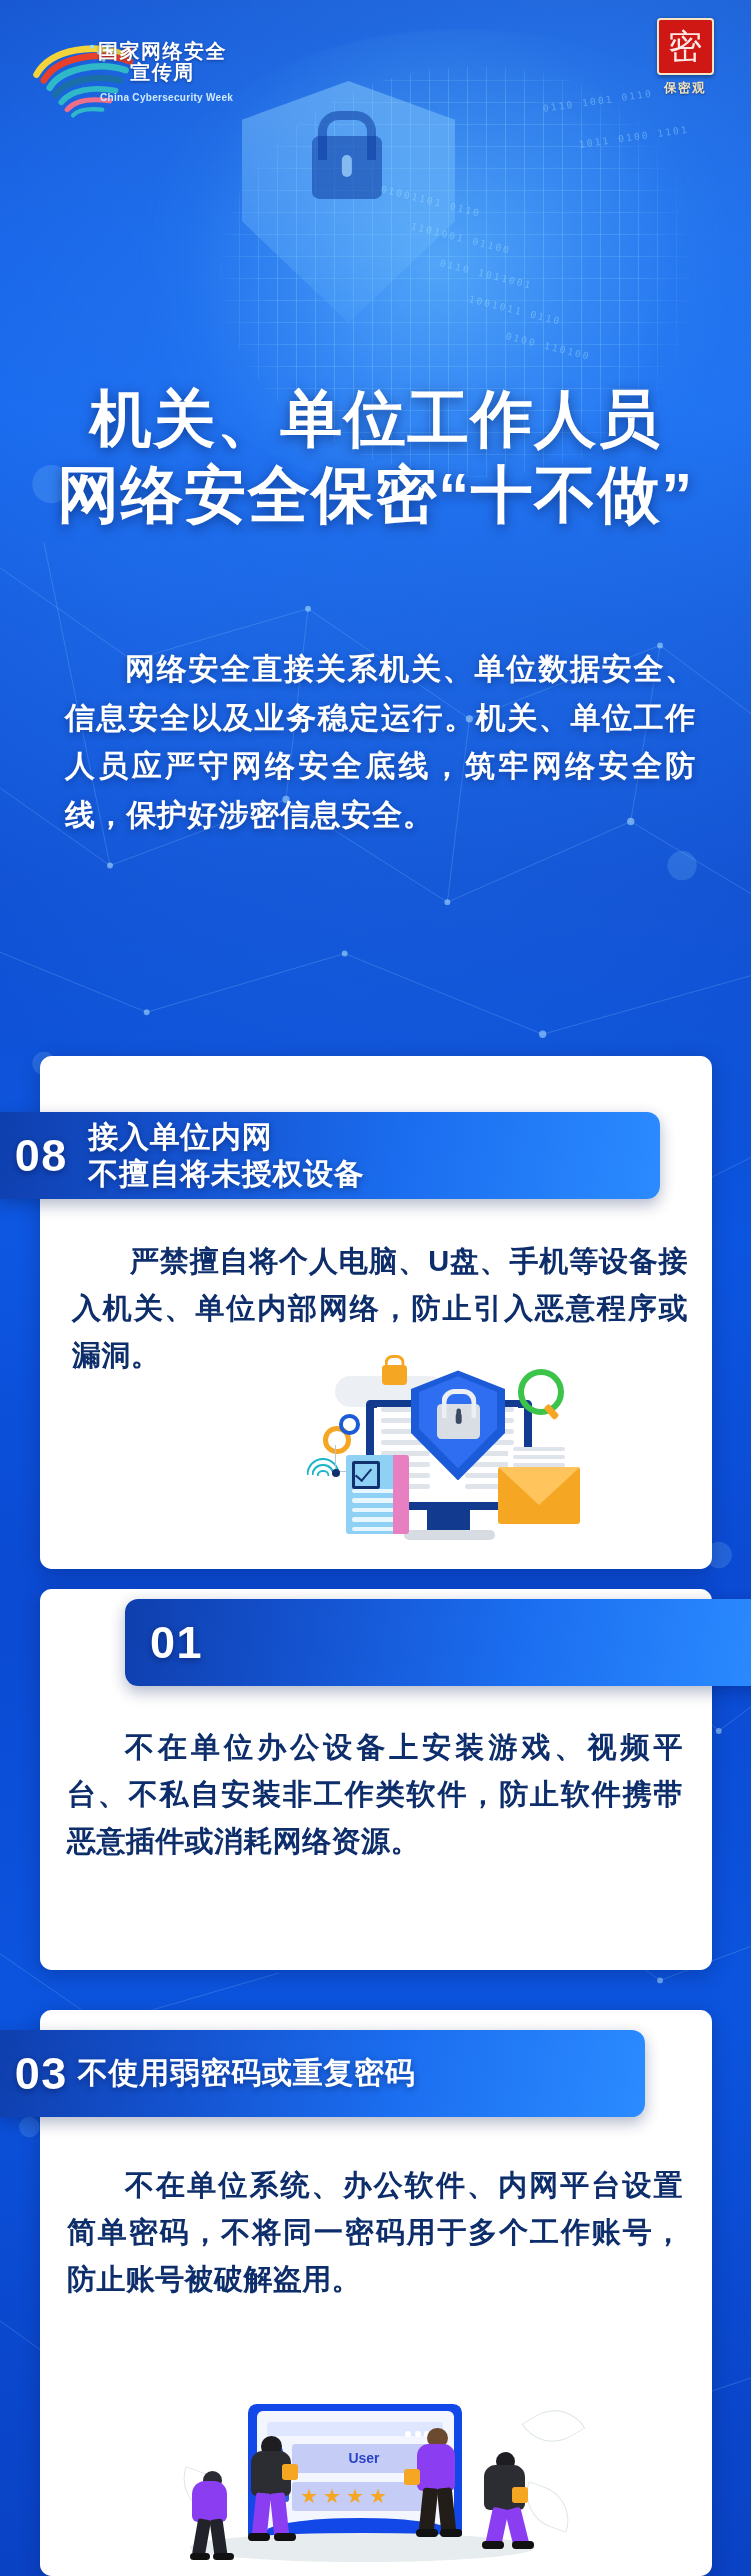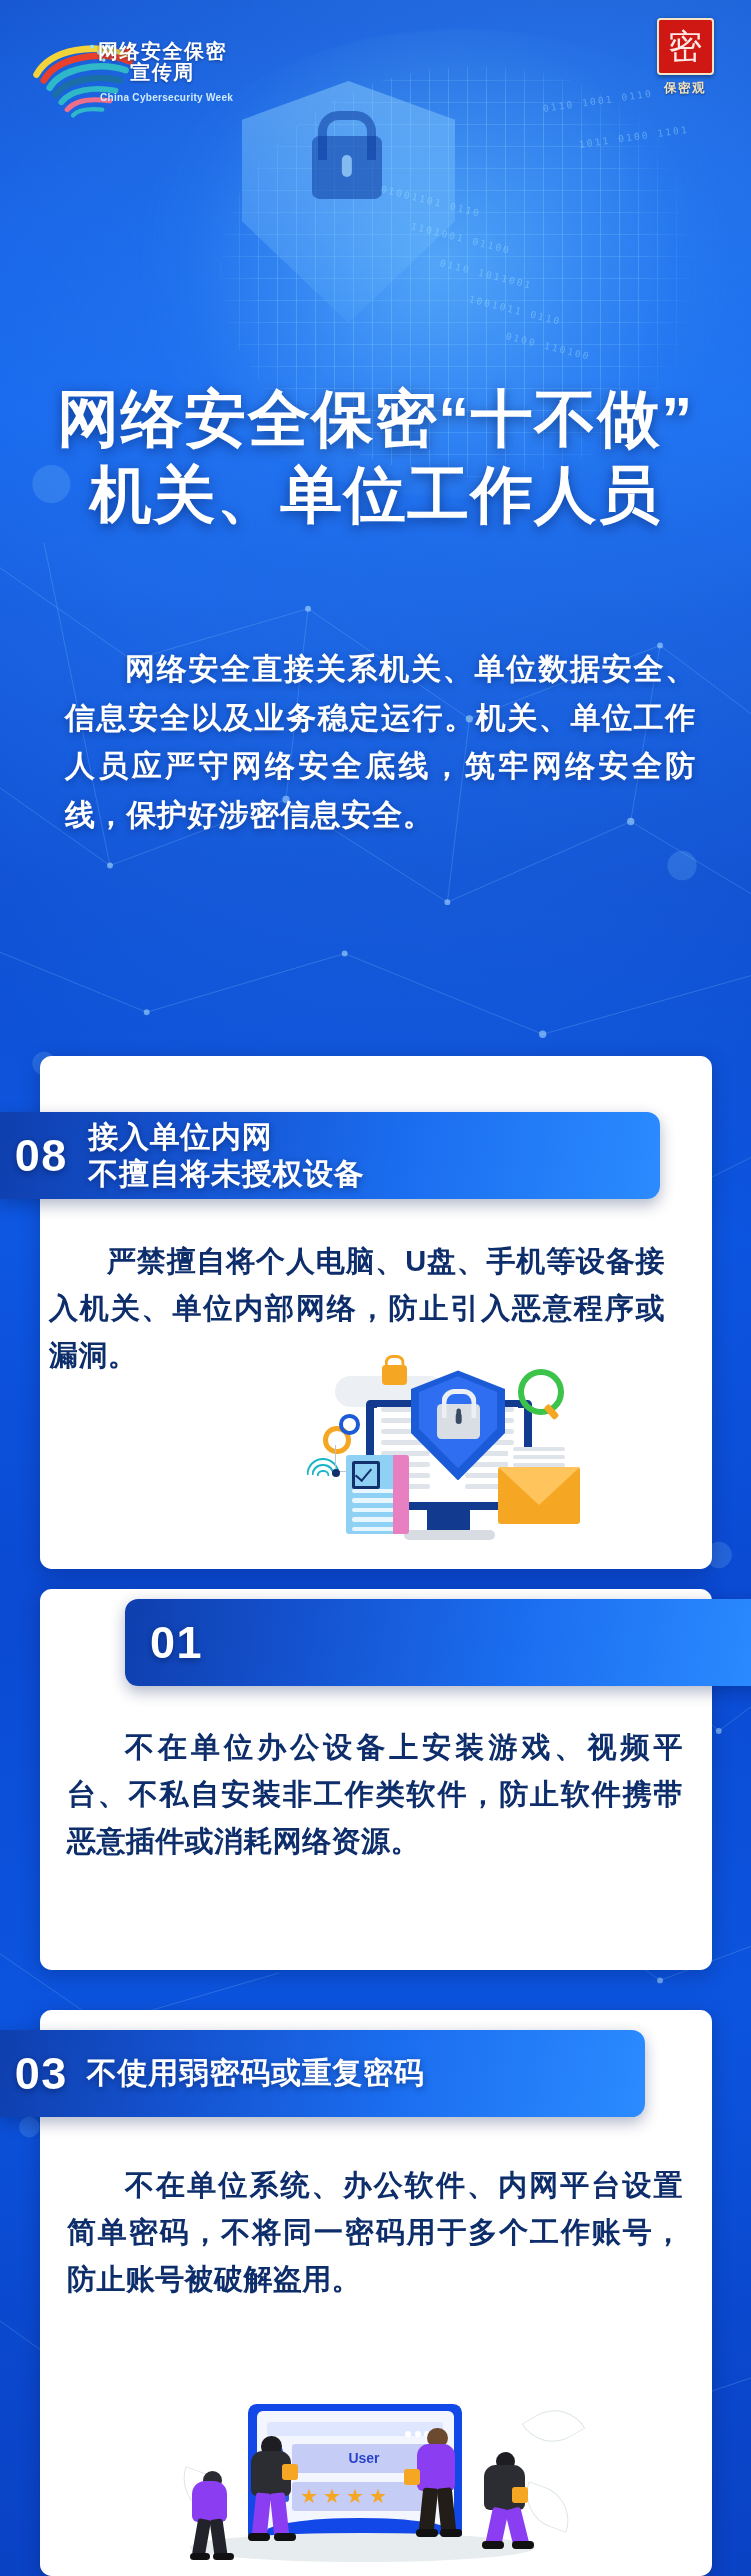--- a/index.html
+++ b/index.html
@@ -273,51 +273,51 @@
       <g fill="#9fe4ef">
         <circle cx="126" cy="12" r="4"></circle>
           <circle cx="114" cy="20" r="3.2"></circle>
         <circle cx="104" cy="12" r="2.6"></circle>
           <circle cx="136" cy="20" r="2.6"></circle>
         <circle cx="120" cy="30" r="2.4"></circle>
       </g>
       <circle cx="153" cy="18" r="6" fill="#e8402a"></circle>
     </svg>
     <div class="cn">
-      <span>网络安全保密</span>
+      <span>国家网络安全</span>
       <span class="l2">宣传周</span>
     </div>
     <div class="en">China Cybersecurity Week</div>
   </div>
 
   <div class="bmg">
     <div class="seal">
       <span class="glyph">密</span>
     </div>
     <div class="cap">保密观</div>
   </div>
 
   <div class="headline">
+    <span>机关、单位工作人员</span>
     <span>网络安全保密“十不做”</span>
-    <span>机关、单位工作人员</span>
   </div>
 
   <div class="intro">网络安全直接关系机关、单位数据安全、信息安全以及业务稳定运行。机关、单位工作人员应严守网络安全底线，筑牢网络安全防线，保护好涉密信息安全。</div>
 
   <div class="card" style="left:40px;top:1056px;width:672px;height:513px;"></div>
 
   <div class="bar" style="left:0px;top:1112px;width:660px;border-radius:0 13.2px 13.2px 0;">
     <span class="num" style="margin-left:14.7px;">08</span>
     <span class="ttl" style="margin-left:20.5px;">
       <span>接入单位内网</span>
       <span>不擅自将未授权设备</span>
     </span>
   </div>
 
-  <div class="body" style="left:49px;top:1238px;width:616px;">严禁擅自将个人电脑、U盘、手机等设备接入机关、单位内部网络，防止引入恶意程序或漏洞。</div>
+  <div class="body" style="left:72px;top:1238px;width:616px;">严禁擅自将个人电脑、U盘、手机等设备接入机关、单位内部网络，防止引入恶意程序或漏洞。</div>
 
   <div class="ill1" style="left:301px;top:1366px;width:293px;height:183px;">
     <div class="cloud"></div>
     <div class="lock-y"></div>
     <div class="mon"></div>
     <div class="doc-l">
       <i></i>
         <i></i>
         <i></i>
         <i></i>
@@ -374,21 +374,21 @@
   <div class="bar" style="left:125px;top:1599px;width:638px;border-radius:13.2px 0 0 13.2px;">
     <span class="num" style="margin-left:25px;">01</span>
   </div>
 
   <div class="body" style="left:67px;top:1724px;width:616px;">不在单位办公设备上安装游戏、视频平台、不私自安装非工作类软件，防止软件携带恶意插件或消耗网络资源。</div>
 
   <div class="card" style="left:40px;top:2010px;width:672px;height:566px;"></div>
 
   <div class="bar" style="left:0px;top:2030px;width:645px;border-radius:0 13.2px 13.2px 0;">
     <span class="num" style="margin-left:14.7px;">03</span>
-    <span class="ttl" style="margin-left:19px;">
+    <span class="ttl" style="margin-left:10px;">
       <span>不使用弱密码或重复密码</span>
     </span>
   </div>
 
   <div class="body" style="left:67px;top:2162px;width:616px;">不在单位系统、办公软件、内网平台设置简单密码，不将同一密码用于多个工作账号，防止账号被破解盗用。</div>
 
   <div class="ill3" style="left:156px;top:2404px;width:455px;height:208px;">
     <div class="leaf" style="left:22px;top:70px;transform:rotate(20deg);"></div>
     <div class="leaf" style="left:365px;top:85px;transform:rotate(-160deg);"></div>
     <div class="leaf" style="left:371px;top:4.4px;transform:rotate(-30deg);"></div>

